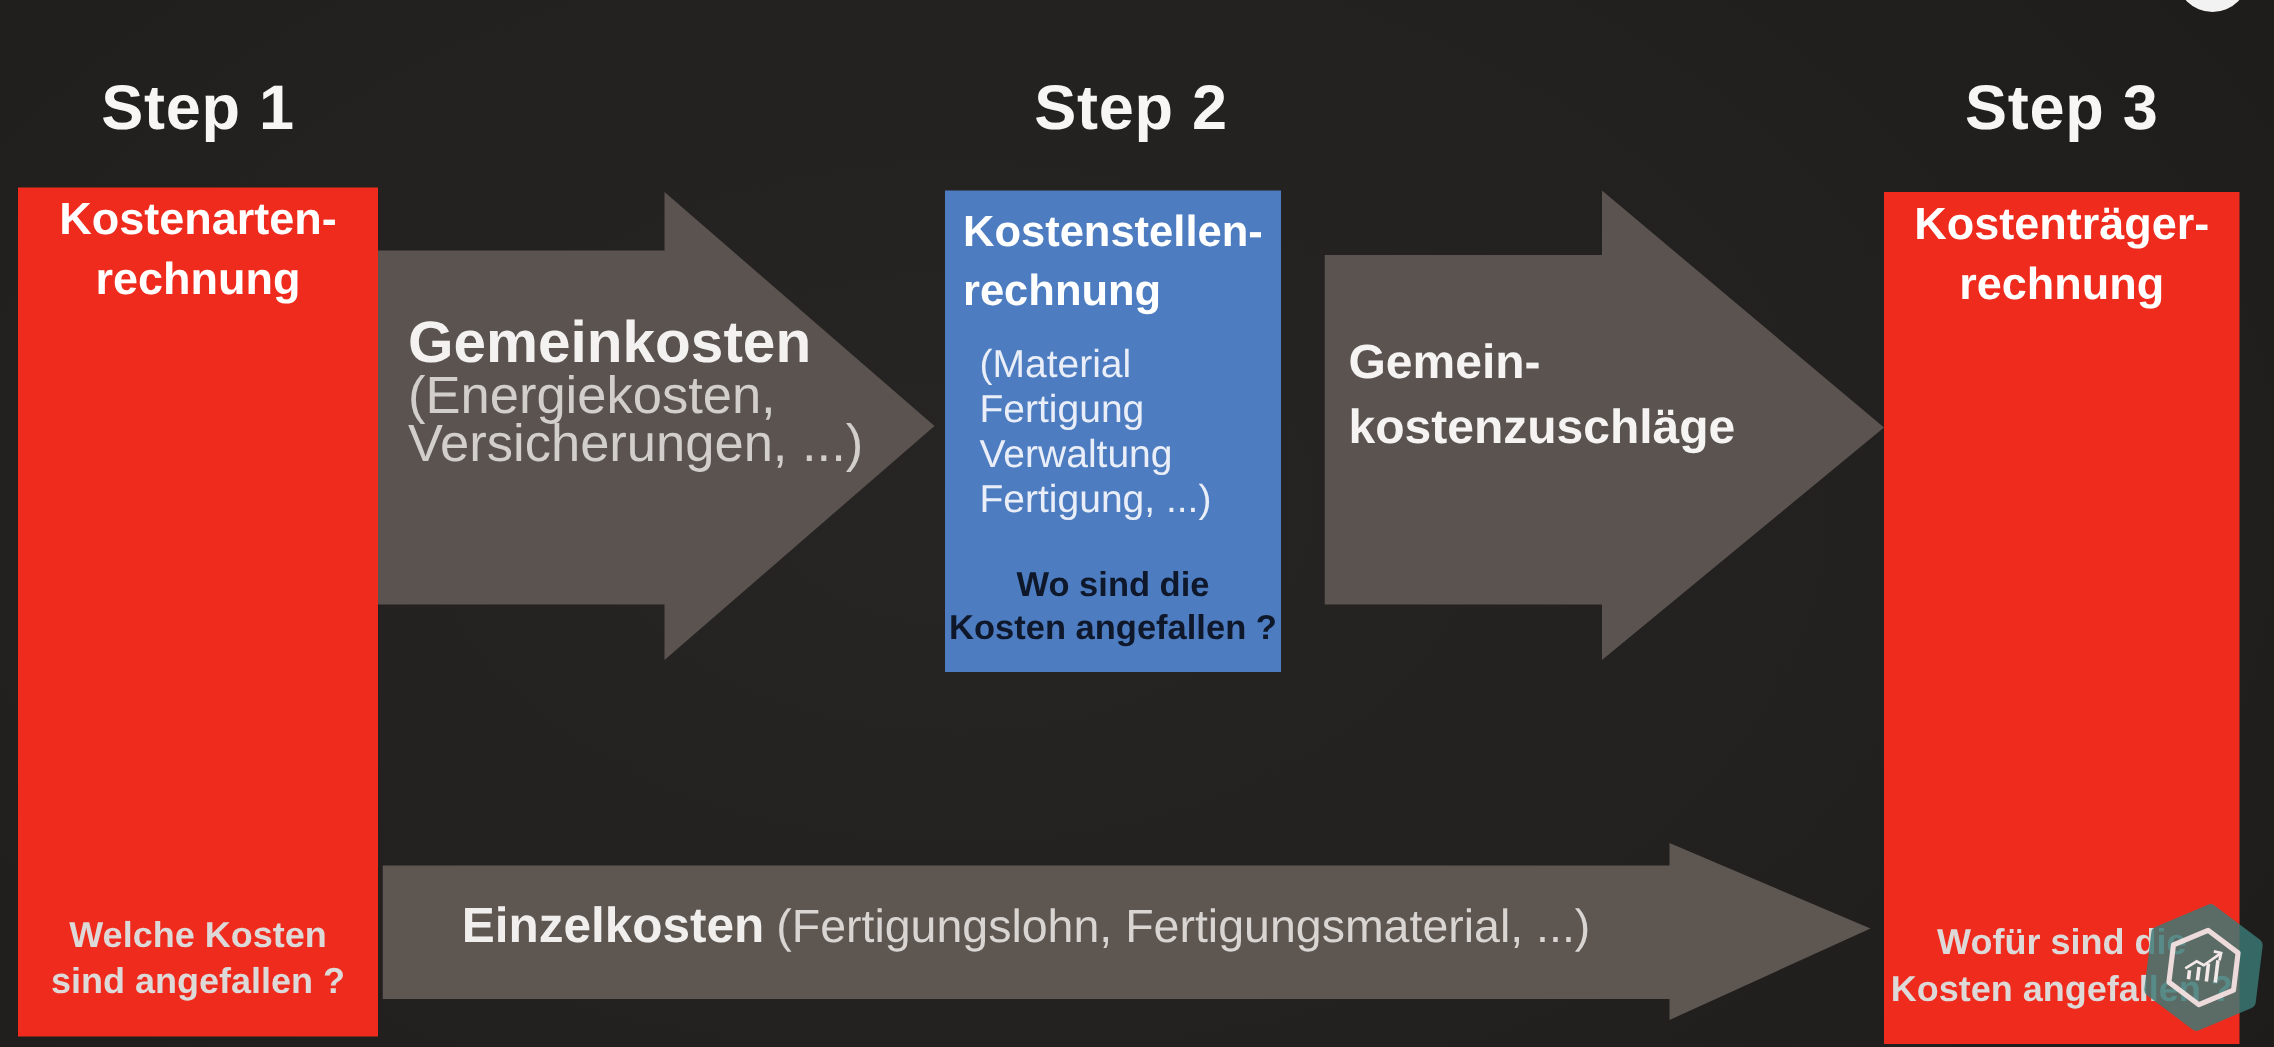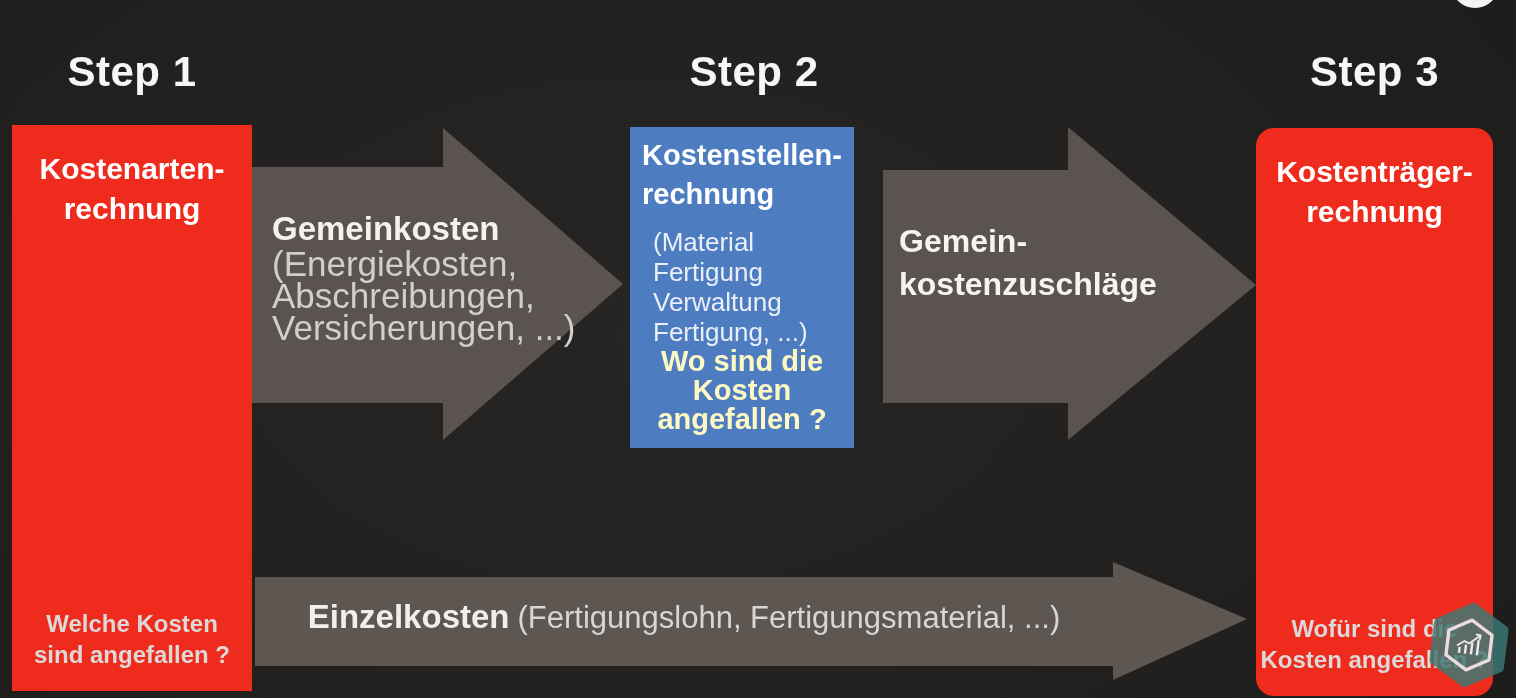--- a/index.html
+++ b/index.html
@@ -17,42 +17,42 @@
     text-align:center; letter-spacing:0.5px;
   }
   .box {
     position:absolute;
     display:flex; flex-direction:column;
   }
   .red-box { background:#ef2b1d; }
   .blue-box { background:#4d7dc0; }
   .box-title {
     font-weight:bold; color:#ffffff; text-align:center;
-    font-size:30px; line-height:40px; margin-top:24px;
+    font-size:30px; line-height:40px; margin-top:2px;
   }
   .box-question {
     margin-top:auto; margin-bottom:21px;
     font-weight:bold; color:#ddd9d8; text-align:center;
     font-size:24px; line-height:31px;
   }
   .blue-box .box-title {
     text-align:left; align-self:flex-start;
     font-size:29px; line-height:39px;
     margin-top:9px; margin-left:12px;
   }
   .blue-list {
     align-self:flex-start; margin-left:23px; margin-top:13px;
     font-size:26px; line-height:30px; color:#e9eef8;
   }
   .blue-box .box-question {
-    color:#fef9c3; font-size:29px; line-height:29px; margin-bottom:15px;
+    color:#0f172a; font-size:23px; line-height:29px; margin-bottom:15px;
   }
   .arrow-svg { position:absolute; display:block; }
   .arrow-label { position:absolute; color:#f4f2f1; }
-  .arrow-label .lbl-title { font-size:33px; font-weight:bold; line-height:38px; }
+  .arrow-label .lbl-title { font-size:39px; font-weight:bold; line-height:38px; }
   .arrow-label .lbl-line { font-size:35px; line-height:32px; color:#d2cecb; }
   .zurechnung-label { font-size:32px; font-weight:bold; line-height:42.5px; color:#f6f4f3; }
   .einzel-label {
     position:absolute; text-align:center; white-space:nowrap;
     font-size:31px; color:#d9d5d2; line-height:38px;
   }
   .einzel-label .einzel-bold { font-size:33px; font-weight:bold; color:#f1efee; margin-right:8px; }
   .top-circle {
     position:absolute; left:1451px; top:-40px; width:48px; height:48px;
     border-radius:50%; background:#f2f2f2;
@@ -67,21 +67,20 @@
   <div class="step-heading" style="left:12px; width:240px;">Step 1</div>
   <div class="step-heading" style="left:630px; width:248px;">Step 2</div>
   <div class="step-heading" style="left:1256px; width:237px;">Step 3</div>
 
   <svg class="arrow-svg" style="left:252px; top:127px;" width="372" height="314" viewBox="0 0 372 314">
     <polygon points="0,40 191,40 191,1 371,157 191,313 191,276 0,276" fill="#5a534f"></polygon>
   </svg>
   <div class="arrow-label" style="left:272px; top:210px;">
     <div class="lbl-title">Gemeinkosten</div>
     <div class="lbl-line">(Energiekosten,</div>
-    <div class="lbl-line">Abschreibungen,</div>
     <div class="lbl-line">Versicherungen, ...)</div>
   </div>
 
   <svg class="arrow-svg" style="left:883px; top:127px;" width="374" height="314" viewBox="0 0 374 314">
     <polygon points="0,43 185,43 185,0 373,158 185,313 185,276 0,276" fill="#5a534f"></polygon>
   </svg>
   <div class="arrow-label zurechnung-label" style="left:899px; top:220px;">
     <div>Gemein-</div>
     <div>kostenzuschläge</div>
   </div>
@@ -114,21 +113,21 @@
       <div>Fertigung</div>
       <div>Verwaltung</div>
       <div>Fertigung, ...)</div>
     </div>
     <div class="box-question">
       <div>Wo sind die</div>
       <div>Kosten angefallen ?</div>
     </div>
   </div>
 
-  <div class="box red-box" style="left:1256px; top:128px; width:237px; height:568px;border-radius:18px;">
+  <div class="box red-box" style="left:1256px; top:128px; width:237px; height:568px;">
     <div class="box-title">
       <div>Kostenträger-</div>
       <div>rechnung</div>
     </div>
     <div class="box-question">
       <div>Wofür sind die</div>
       <div>Kosten angefallen ?</div>
     </div>
   </div>
 

